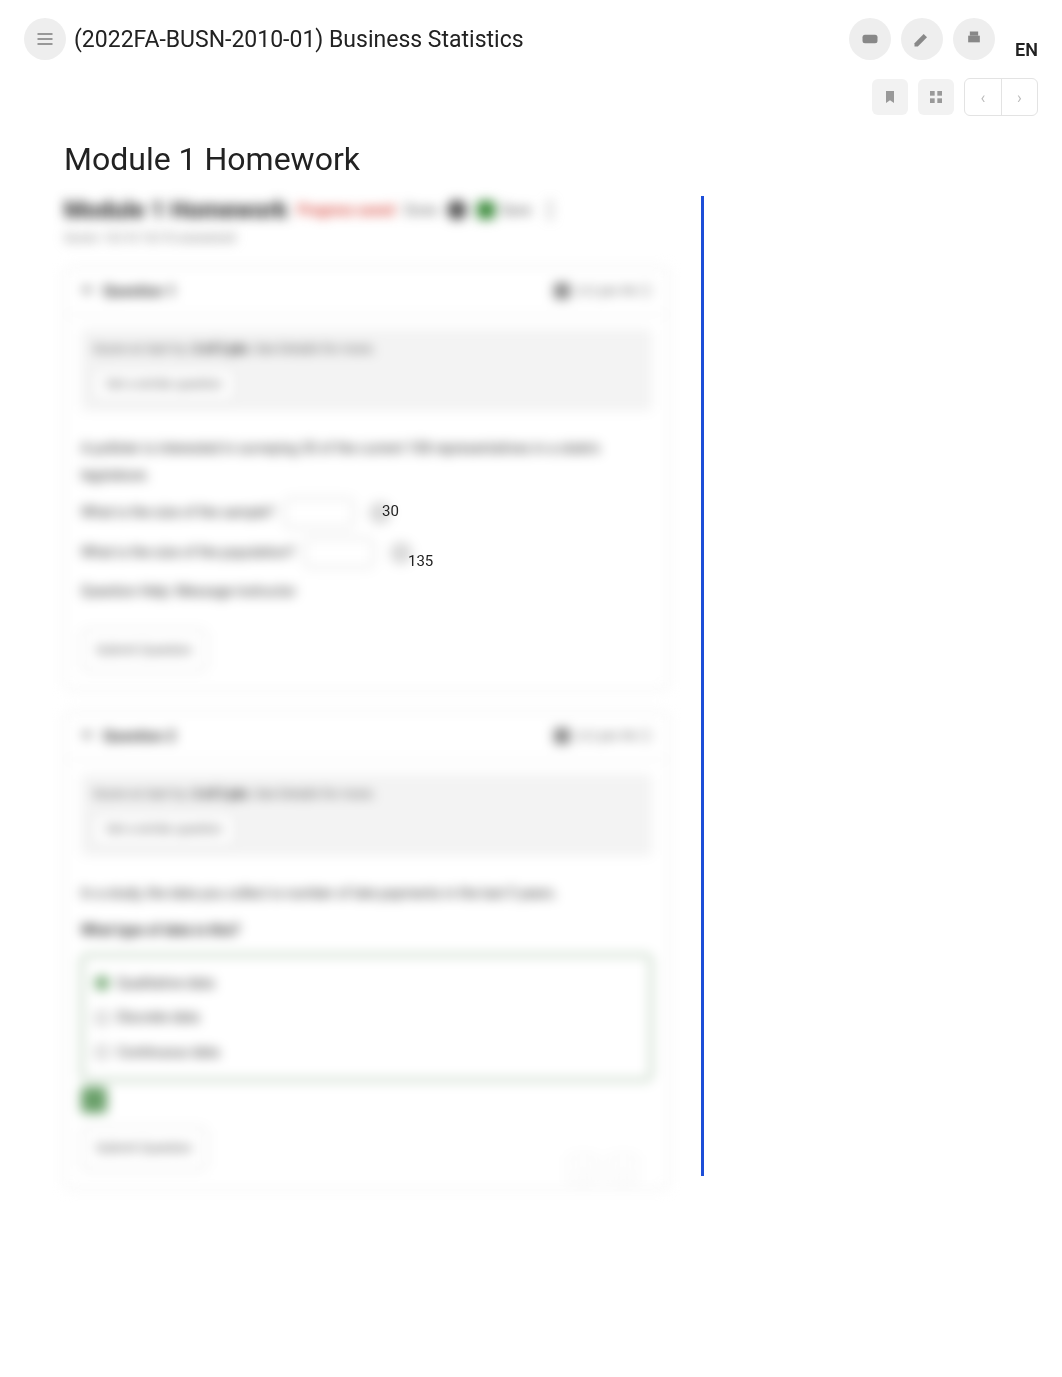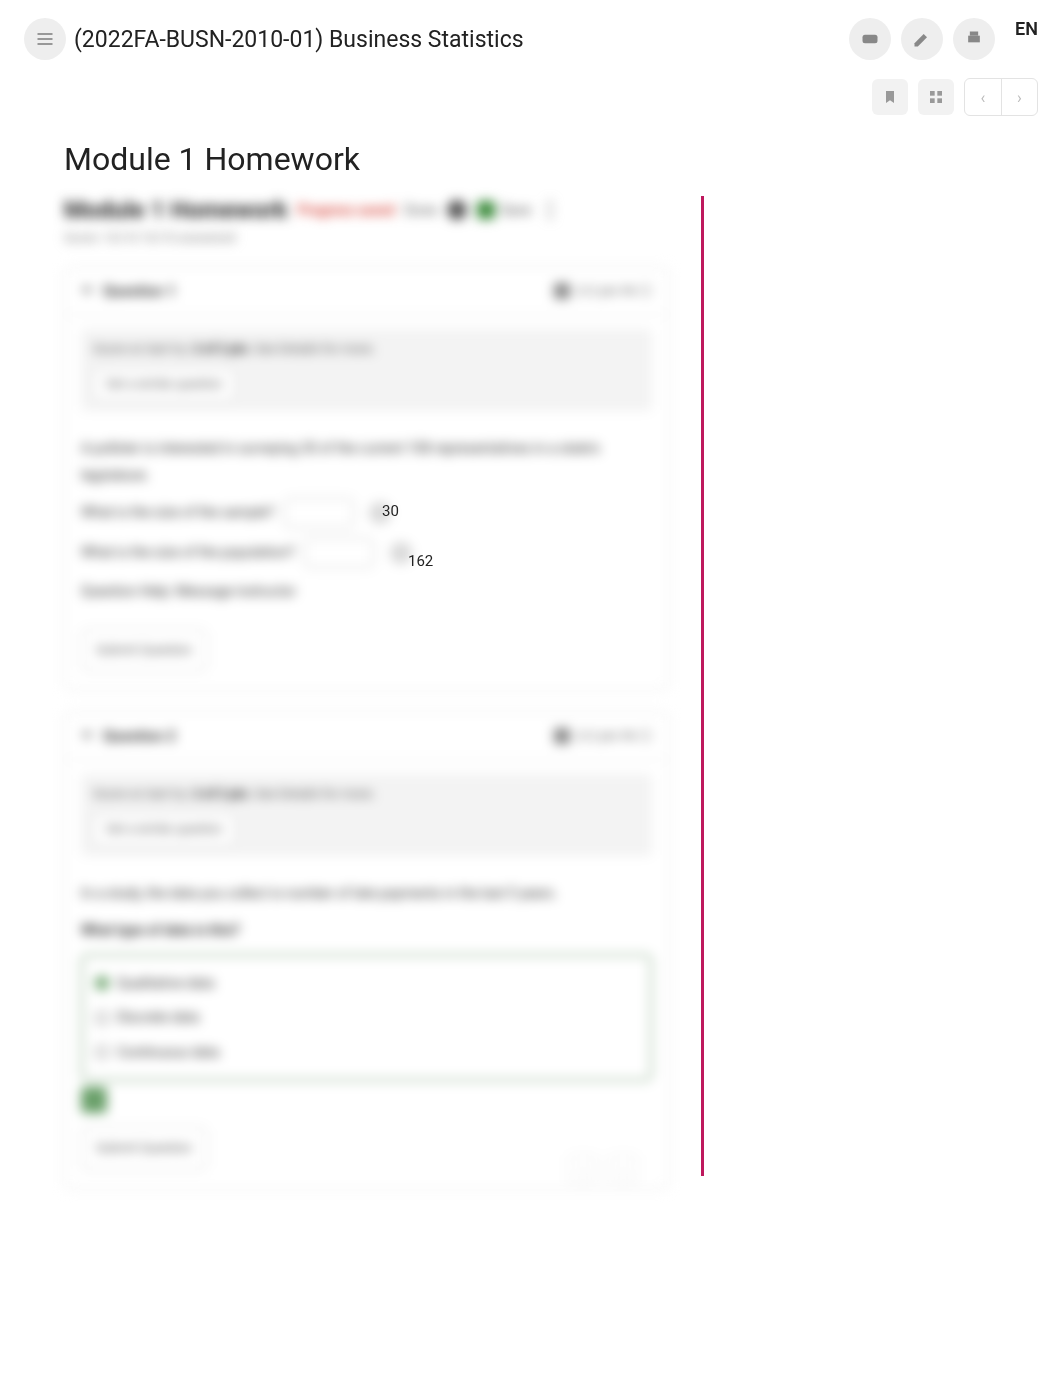--- a/index.html
+++ b/index.html
@@ -1,30 +1,30 @@
 <!DOCTYPE html>
 <html><head>
 <meta charset="utf-8">
 <style>
   *{box-sizing:border-box;margin:0;padding:0;font-family:-apple-system,BlinkMacSystemFont,"Segoe UI",Roboto,Helvetica,Arial,sans-serif}
   body{background:#fff;width:1062px;height:1377px;overflow:hidden;position:relative;color:#222}
   .topbar{display:flex;align-items:center;padding:18px 24px 0 24px;gap:8px}
   .round-btn{width:42px;height:42px;border-radius:50%;background:#eee;display:flex;align-items:center;justify-content:center;color:#888;cursor:pointer}
   .round-btn svg{width:20px;height:20px;fill:#888}
   .course-title{font-size:23px;color:#222;font-weight:400;flex:1}
-  .top-right{display:flex;align-items:flex-start;gap:10px}
+  .top-right{display:flex;align-items:flex-end;gap:10px}
   .lang{font-size:18px;font-weight:600;color:#222;margin-left:10px}
   .secondbar{display:flex;justify-content:flex-end;align-items:center;gap:10px;padding:18px 24px 0 24px}
   .sq-btn{width:36px;height:36px;border-radius:6px;background:#f2f2f2;display:flex;align-items:center;justify-content:center;color:#999}
   .nav-pair{display:flex;border:1px solid #e3e3e3;border-radius:6px;overflow:hidden}
   .nav-pair .half{width:36px;height:36px;display:flex;align-items:center;justify-content:center;color:#bbb}
   .nav-pair .half+.half{border-left:1px solid #e3e3e3}
   h1.page-title{font-size:32px;font-weight:400;color:#222;padding:24px 24px 18px 64px}
   .content-wrap{padding:0 24px 0 64px;position:relative}
-  .doc-frame{position:relative;width:640px;height:980px;border-right:3px solid #be185d;padding-right:32px}
+  .doc-frame{position:relative;width:640px;height:980px;border-right:3px solid #1d4ed8;padding-right:32px}
   .blur-layer{filter:blur(6px);user-select:none;pointer-events:none}
   .doc-head{display:flex;align-items:center;gap:10px;flex-wrap:wrap}
   .doc-title{font-size:24px;font-weight:700;color:#222}
   .saved{font-size:14px;color:#d43a2f;font-weight:600}
   .help{font-size:14px;color:#555}
   .info-dot{width:20px;height:20px;border-radius:50%;background:#555;display:inline-block}
   .save-pill{display:inline-flex;align-items:center;gap:6px;font-size:14px;color:#555}
   .save-pill .g{width:18px;height:18px;background:#3a8a3a;border-radius:3px}
   .kebab{width:18px;height:18px;display:flex;flex-direction:column;justify-content:space-between;align-items:center}
   .kebab span{width:4px;height:4px;background:#888;border-radius:50%}
@@ -105,21 +105,21 @@
     <div class="half">›</div>
   </div>
 </div>
 
 <h1 class="page-title">Module 1 Homework</h1>
 
 <div class="content-wrap">
   <div class="doc-frame">
 
     <div class="overlay-in" style="left:308px;top:300px">30</div>
-    <div class="overlay-in" style="left:334px;top:350px">162</div>
+    <div class="overlay-in" style="left:334px;top:350px">135</div>
 
     <div class="blur-layer">
       <div class="doc-head">
         <span class="doc-title">Module 1 Homework</span>
         <span class="saved">Progress saved</span>
         <span class="help">Done</span>
         <span class="info-dot"></span>
         <span class="save-pill">
             <span class="g"></span>
             <span>Save</span>

